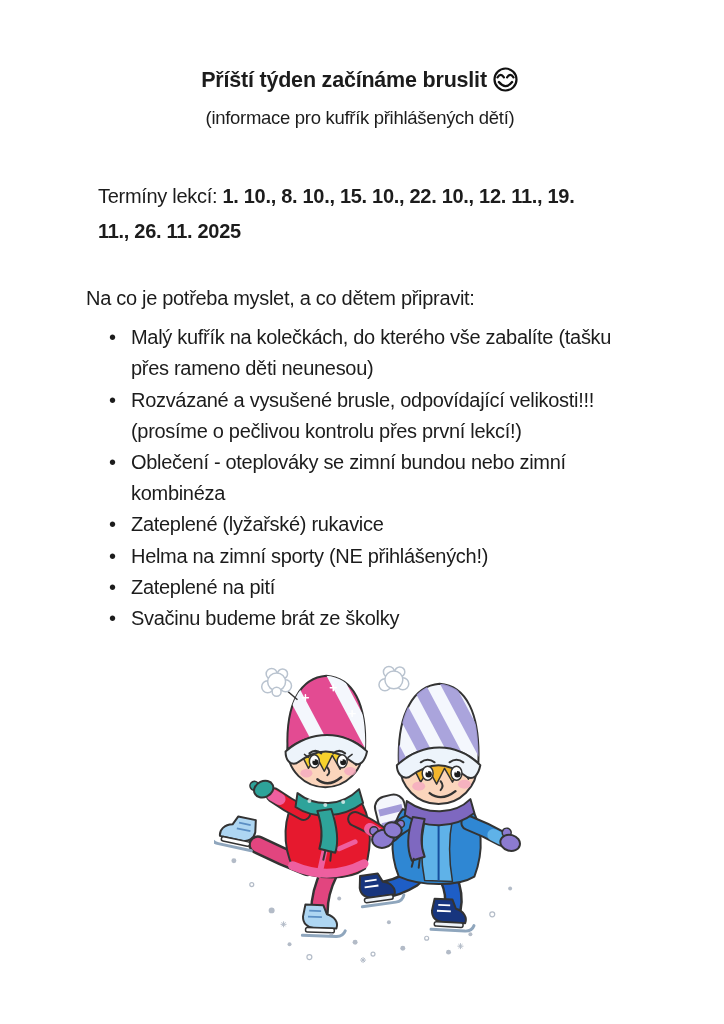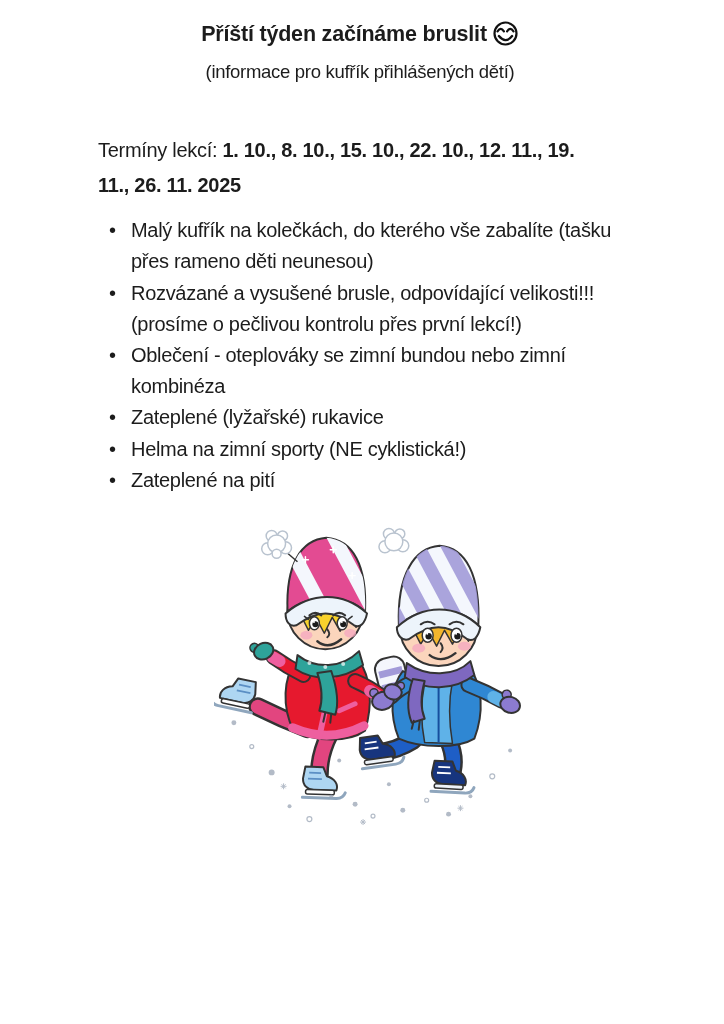--- a/index.html
+++ b/index.html
@@ -1,18 +1,18 @@
 <!DOCTYPE html>
 <html style="--ink: #1c1c1c; --paper: #ffffff; --outline: #333333; --red-jacket: #e6192e; --pink-trim: #ee5f9f; --pink-pants: #e2457f; --pink-hat: #e34b92; --teal-scarf: #2ea39a; --blue-jacket: #2f87d3; --blue-light: #5fb2e8; --blue-pants: #1e5ec6; --navy-skate: #17357e; --ice-skate: #aed6f2; --lavender-hat: #a29ad8; --purple-scarf: #7e68c0; --violet-mitten: #8c7bd0; --blond-hair: #f8d22c; --orange-hair: #f3b62d; --skin: #fbd5bc; --cheek: #f5a9bf; --snow-dot: #9aa5b5;"><head>
 <meta charset="utf-8">
 <style>
   html,body{margin:0;padding:0;background:#fff;}
   .page{
     width:720px;height:1024px;box-sizing:border-box;
-    padding:20px 86px 0 86px;
+    padding:66px 86px 0 86px;
     background:var(--paper,#ffffff);
     color:var(--ink,#1c1c1c);
     font-family:"Liberation Sans",sans-serif;
     letter-spacing:-0.3px;
     overflow:hidden;
   }
   h1.title{
     font-size:21.5px;font-weight:700;text-align:center;
     margin:0 0 7px 0;letter-spacing:-0.2px;line-height:1.25;
   }
@@ -39,28 +39,30 @@
   <h1 class="title"><span>Příští týden začínáme bruslit</span><span class="emoji"><svg width="27" height="27" viewBox="-13.5 -13.5 27 27" aria-hidden="true">
           <circle cx="0" cy="0" r="11" fill="none" stroke="#111" stroke-width="2.2"></circle>
           <path d="M-8,-2.2 Q-4.8,-7.2 -1.6,-2.2 M1.6,-2.2 Q4.8,-7.2 8,-2.2" fill="none" stroke="#111" stroke-width="2.2" stroke-linecap="round"></path>
           <path d="M-6.6,2.6 Q0,10.6 6.6,2.6" fill="none" stroke="#111" stroke-width="2.4" stroke-linecap="round"></path>
         </svg></span></h1>
 
   <div class="subtitle">(informace pro kufřík přihlášených dětí)</div>
 
   <p class="dates"><span>Termíny lekcí: </span><strong>1. 10., 8. 10., 15. 10., 22. 10., 12. 11., 19. 11., 26.&nbsp;11.&nbsp;2025</strong></p>
 
+  <p class="intro">Na co je potřeba myslet, a co dětem připravit:</p>
 
   <ul class="items">
     <li>Malý kufřík na kolečkách, do kterého vše zabalíte (tašku přes rameno děti neunesou)</li>
     <li>Rozvázané a vysušené brusle, odpovídající velikosti!!! (prosíme o pečlivou kontrolu přes první lekcí!)</li>
     <li>Oblečení - oteplováky se zimní bundou nebo zimní kombinéza</li>
     <li>Zateplené (lyžařské) rukavice</li>
-    <li>Helma na zimní sporty (NE cyklistická!)</li>
+    <li>Helma na zimní sporty (NE přihlášených!)</li>
     <li>Zateplené na pití</li>
+    <li>Svačinu budeme brát ze školky</li>
   </ul>
 
   <div class="illo-wrap">
     <svg viewBox="0 0 320 320" width="318" height="318" aria-hidden="true">
       <defs>
         <clipPath id="hatL">
             <path d="M74,96 C72,48 88,24 113,22 C140,24 154,50 152,96 C132,78 96,78 74,96 Z"></path>
           </clipPath>
         <clipPath id="hatR">
             <path d="M186,110 C184,58 202,32 227,30 C254,32 268,60 266,110 C246,90 208,90 186,110 Z"></path>

